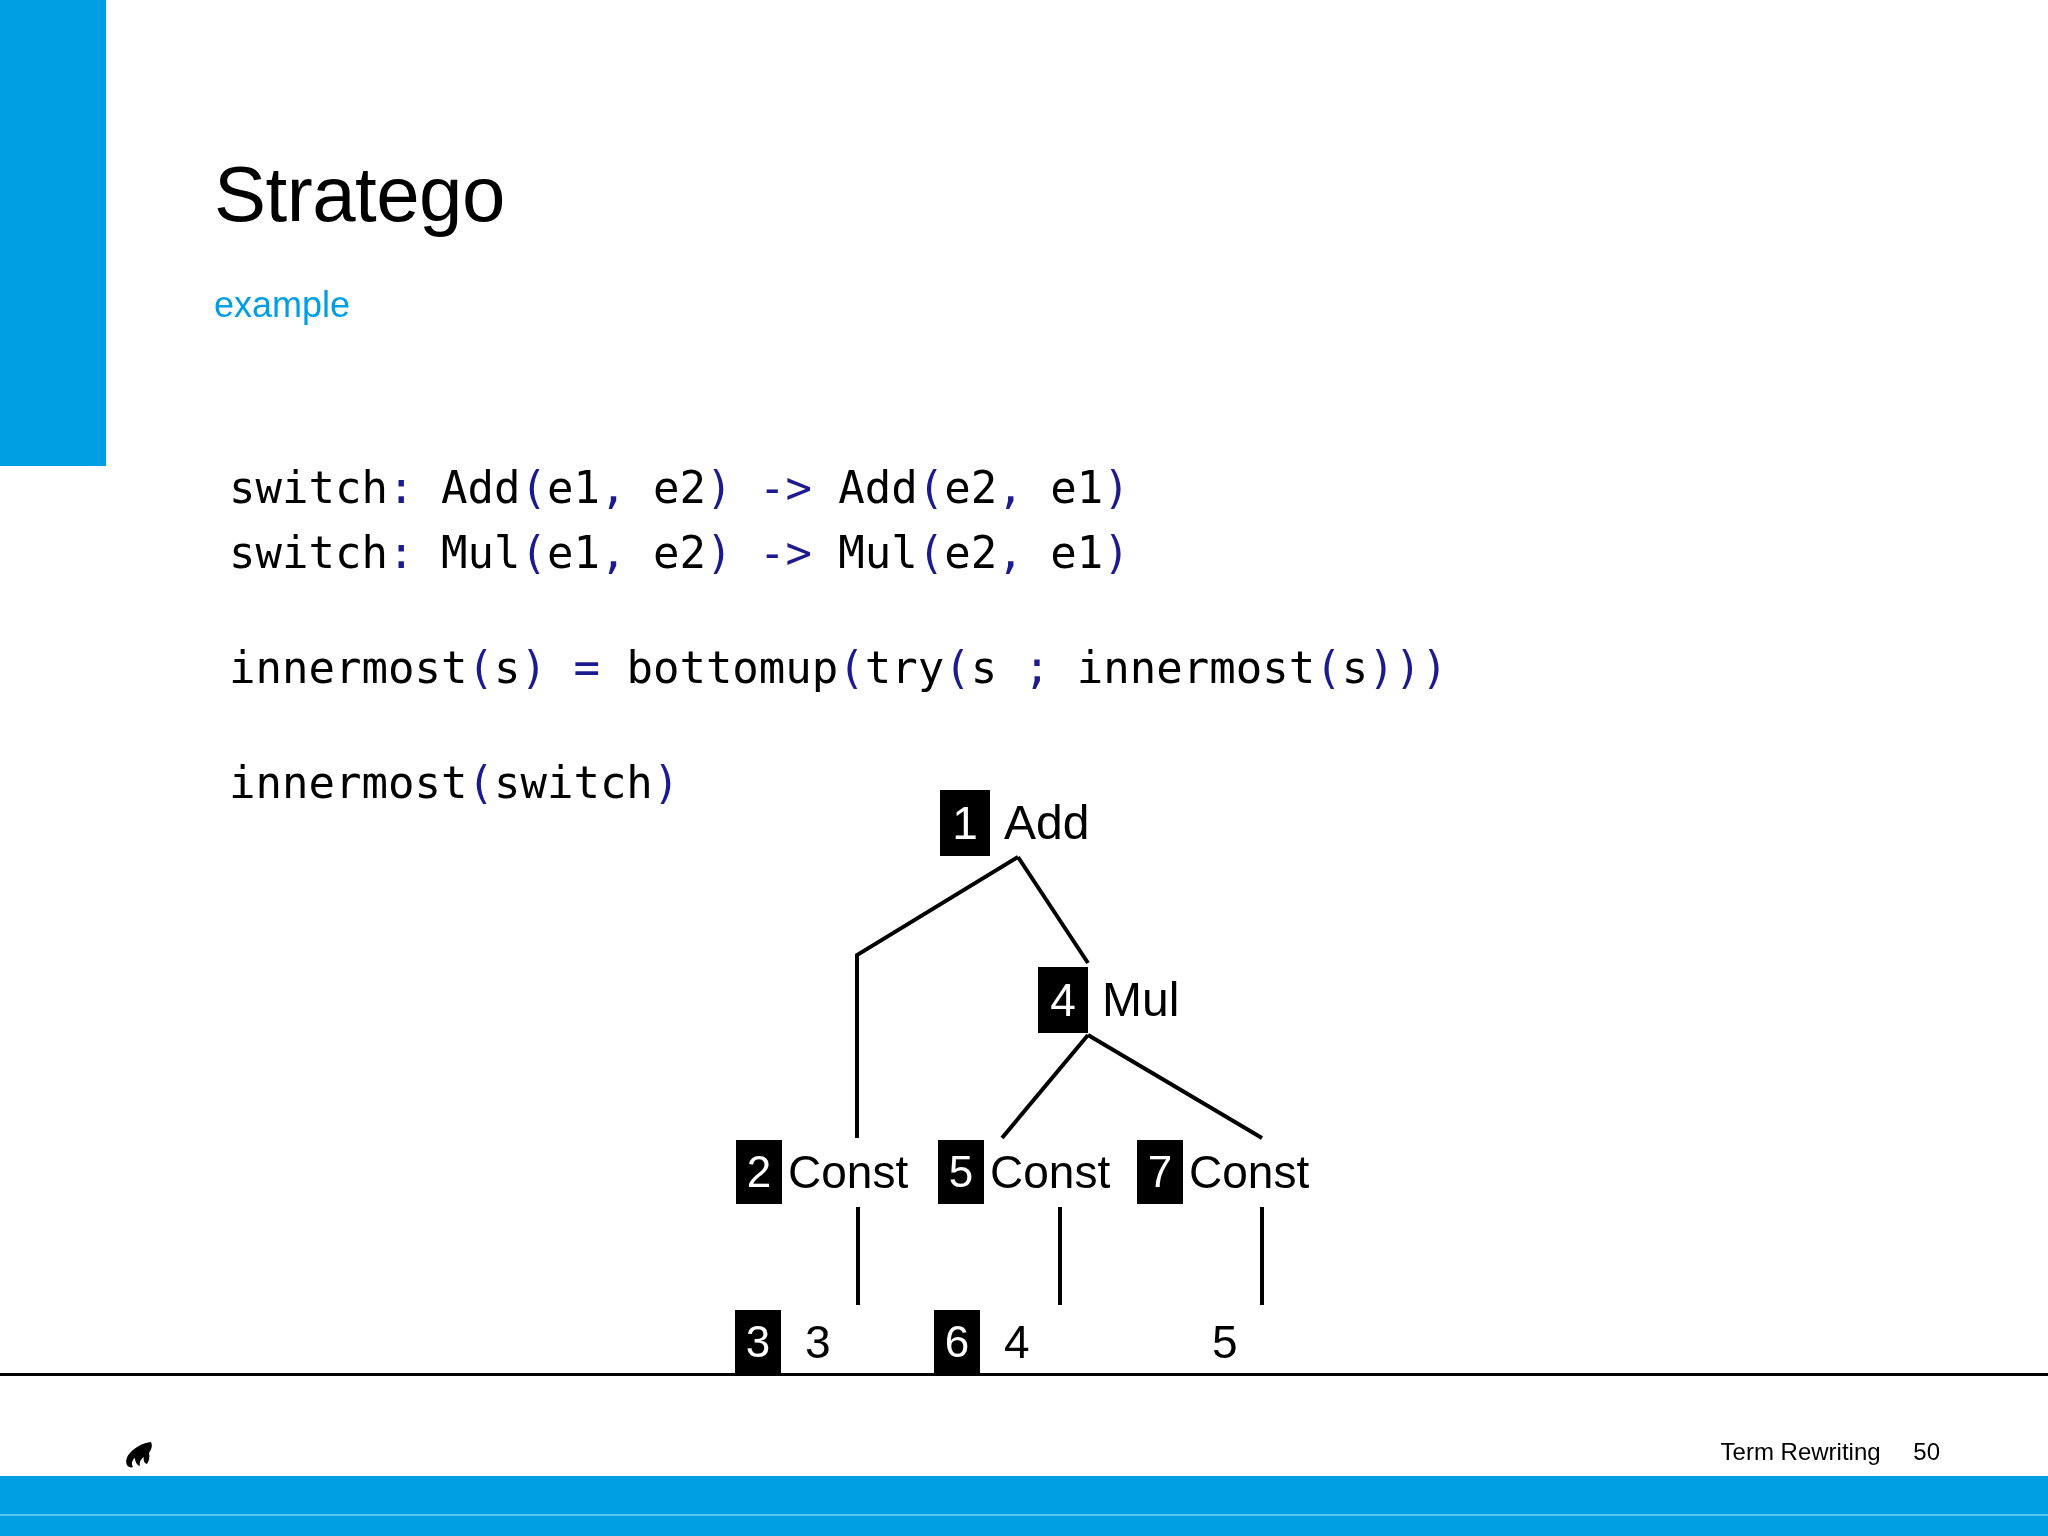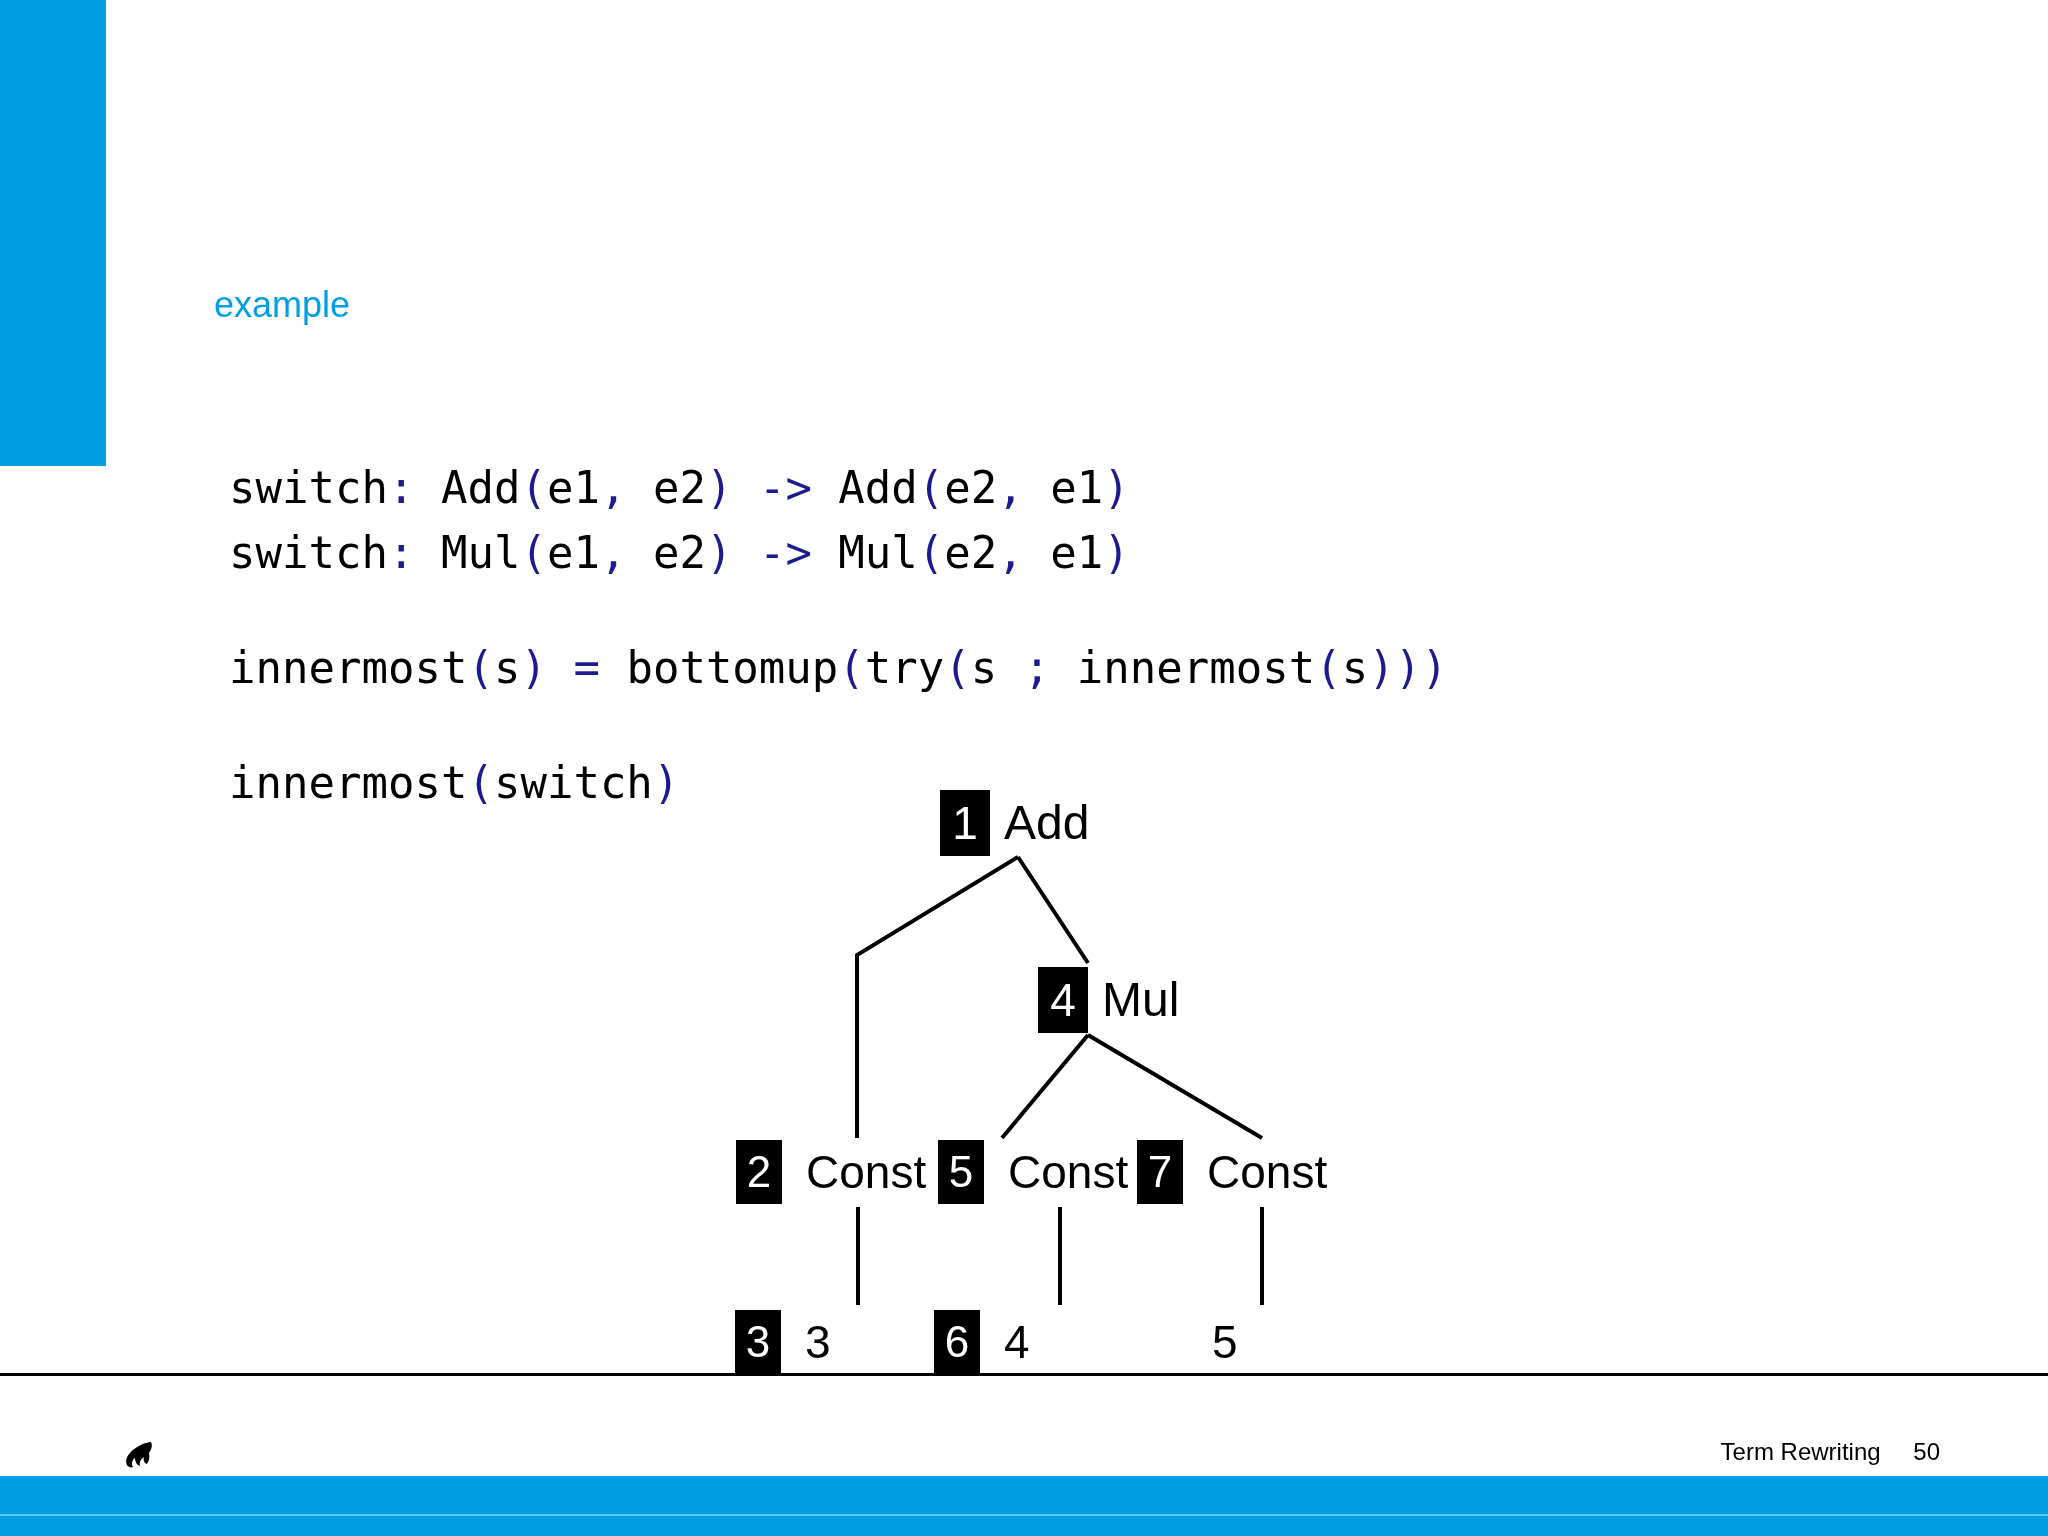--- a/index.html
+++ b/index.html
@@ -109,21 +109,21 @@
   
   .node.const .badge {
     width: 46px;
     height: 64px;
     line-height: 64px;
     font-size: 44px;
   }
   .node.const .node-label {
     font-size: 46px;
     line-height: 64px;
-    margin-left: 24px;
+    margin-left: 6px;
   }
   
   .node.leaf .badge {
     width: 46px;
     height: 64px;
     line-height: 64px;
     font-size: 44px;
   }
   .node.leaf .node-label {
     font-size: 46px;
@@ -208,20 +208,21 @@
     margin-left: 14px;
   }
 </style>
 </head>
 <body>
 
 <div id="slide">
 
   <div id="accent-block"></div>
 
+  <div id="title">Stratego</div>
   <div id="subtitle">example</div>
 
   <div id="code"><div class="ln"><span>switch</span><span class="pn">:</span><span> Add</span><span class="pn">(</span><span>e1</span><span class="pn">,</span><span> e2</span><span class="pn">)</span><span> </span><span class="pn">-&gt;</span><span> Add</span><span class="pn">(</span><span>e2</span><span class="pn">,</span><span> e1</span><span class="pn">)</span></div><div class="ln"><span>switch</span><span class="pn">:</span><span> Mul</span><span class="pn">(</span><span>e1</span><span class="pn">,</span><span> e2</span><span class="pn">)</span><span> </span><span class="pn">-&gt;</span><span> Mul</span><span class="pn">(</span><span>e2</span><span class="pn">,</span><span> e1</span><span class="pn">)</span></div><div class="ln blank"></div><div class="ln"><span>innermost</span><span class="pn">(</span><span>s</span><span class="pn">)</span><span> </span><span class="pn">=</span><span> bottomup</span><span class="pn">(</span><span>try</span><span class="pn">(</span><span>s </span><span class="pn">;</span><span> innermost</span><span class="pn">(</span><span>s</span><span class="pn">)))</span></div><div class="ln blank"></div><div class="ln"><span>innermost</span><span class="pn">(</span><span>switch</span><span class="pn">)</span></div></div>
 
   <svg id="tree" viewBox="0 0 2048 1536" xmlns="http://www.w3.org/2000/svg">
       <polyline points="1018,857 857,955 857,1138" fill="none" stroke="#000000" stroke-width="4" stroke-linejoin="miter"></polyline>
       <polyline points="1018,857 1088,963" fill="none" stroke="#000000" stroke-width="4" stroke-linejoin="miter"></polyline>
       <polyline points="1088,1035 1002,1138" fill="none" stroke="#000000" stroke-width="4" stroke-linejoin="miter"></polyline>
       <polyline points="1088,1035 1262,1138" fill="none" stroke="#000000" stroke-width="4" stroke-linejoin="miter"></polyline>
       <polyline points="858,1207 858,1305" fill="none" stroke="#000000" stroke-width="4" stroke-linejoin="miter"></polyline>

